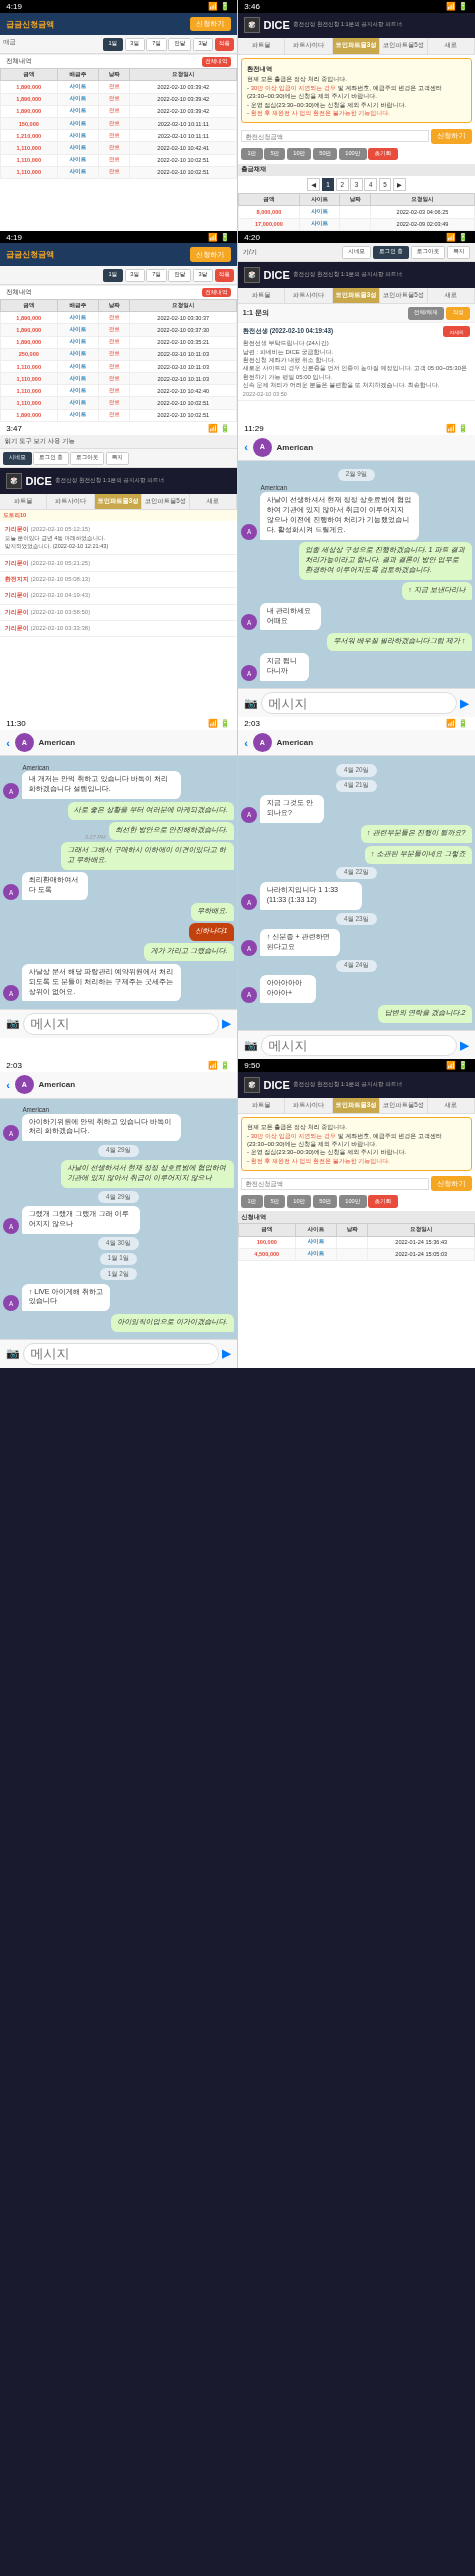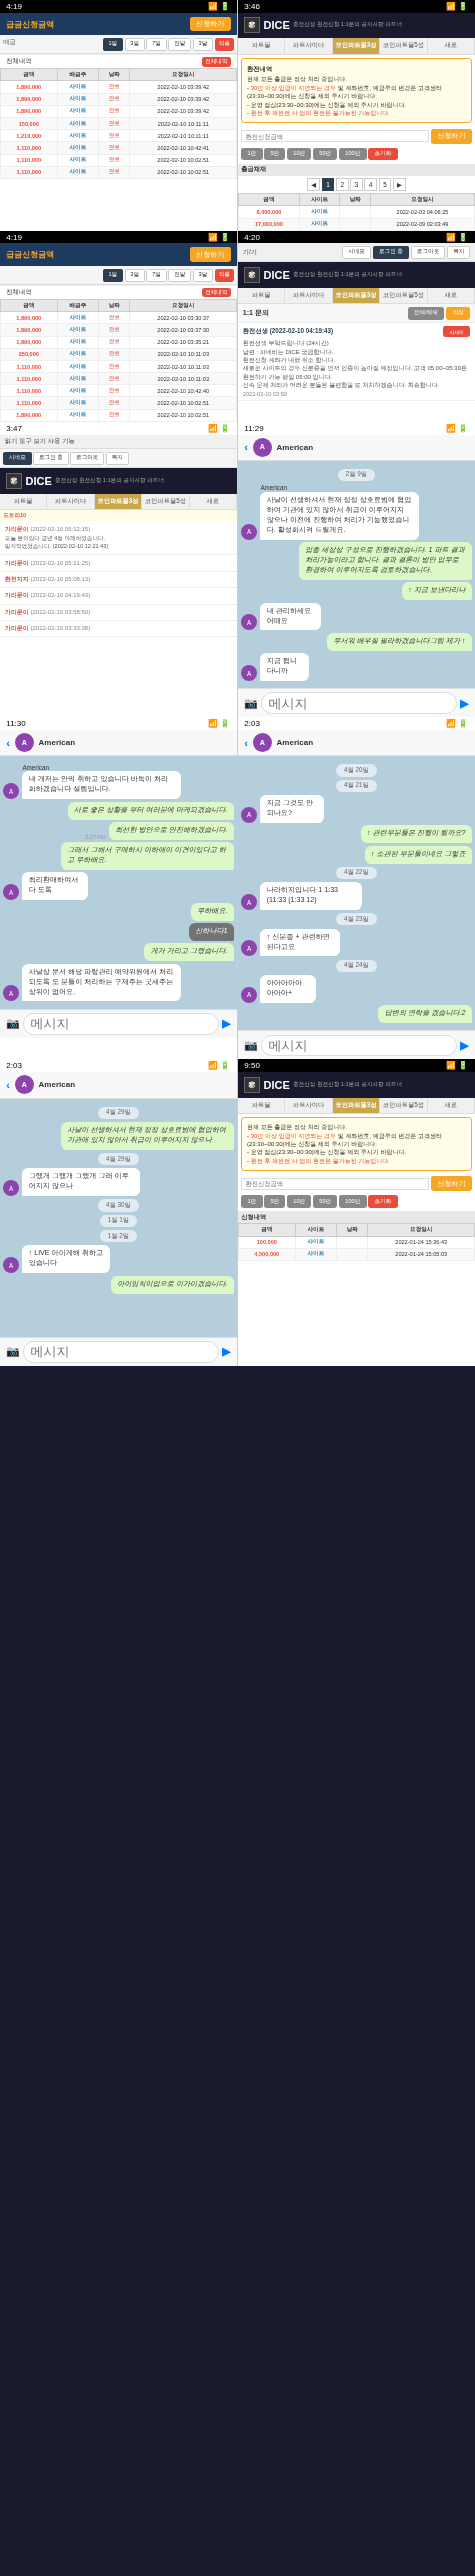--- a/index.html
+++ b/index.html
@@ -159,21 +159,21 @@
       background: #dcf8c6;
       border-bottom-right-radius: 1.6px;
     }
 
     .chat-bubble.received {
       background: #fff;
       border-bottom-left-radius: 1.6px;
     }
 
     .chat-bubble.system-blue {
-      background: #737373;
+      background: #c2410c;
       color: #fff;
       border-bottom-right-radius: 1.6px;
       margin-left: 40px;
     }
 
     .chat-time {
       font-size: 5.6px;
       color: #999;
       margin-top: 0.8px;
       text-align: right;
@@ -969,20 +969,27 @@
       <div class="status-bar status-bar-white">
         <span>2:03</span>
         <span>📶 🔋</span>
       </div>
       <div class="msg-app-bar">
         <span class="back-arrow">‹</span>
         <div class="avatar-circle" style="background:#8e44ad;">A</div>
         <span>American</span>
       </div>
       <div class="kakao-chat-bg" style="min-height:238px;">
+        <div class="msg-wrapper left">
+          <div class="avatar-circle" style="background:#8e44ad; width:16px; height:16px; font-size:6.3px;">A</div>
+          <div>
+            <div class="msg-sender-name">American</div>
+            <div class="chat-bubble received">아이하기위원에 안먹 취하고 있습니다 바독이 처리 화하겠습니다.</div>
+          </div>
+        </div>
 
         <div class="chat-date-divider">4월 29일</div>
 
         <div class="msg-wrapper right">
           <div class="chat-bubble sent">사날이 선생하셔서 현재 정정 상호료범에 협업하여 기관에 있지 않아서 취급이 이루어지지 않으나</div>
         </div>
 
         <div class="chat-date-divider">4월 29일</div>
 
         <div class="msg-wrapper left">

